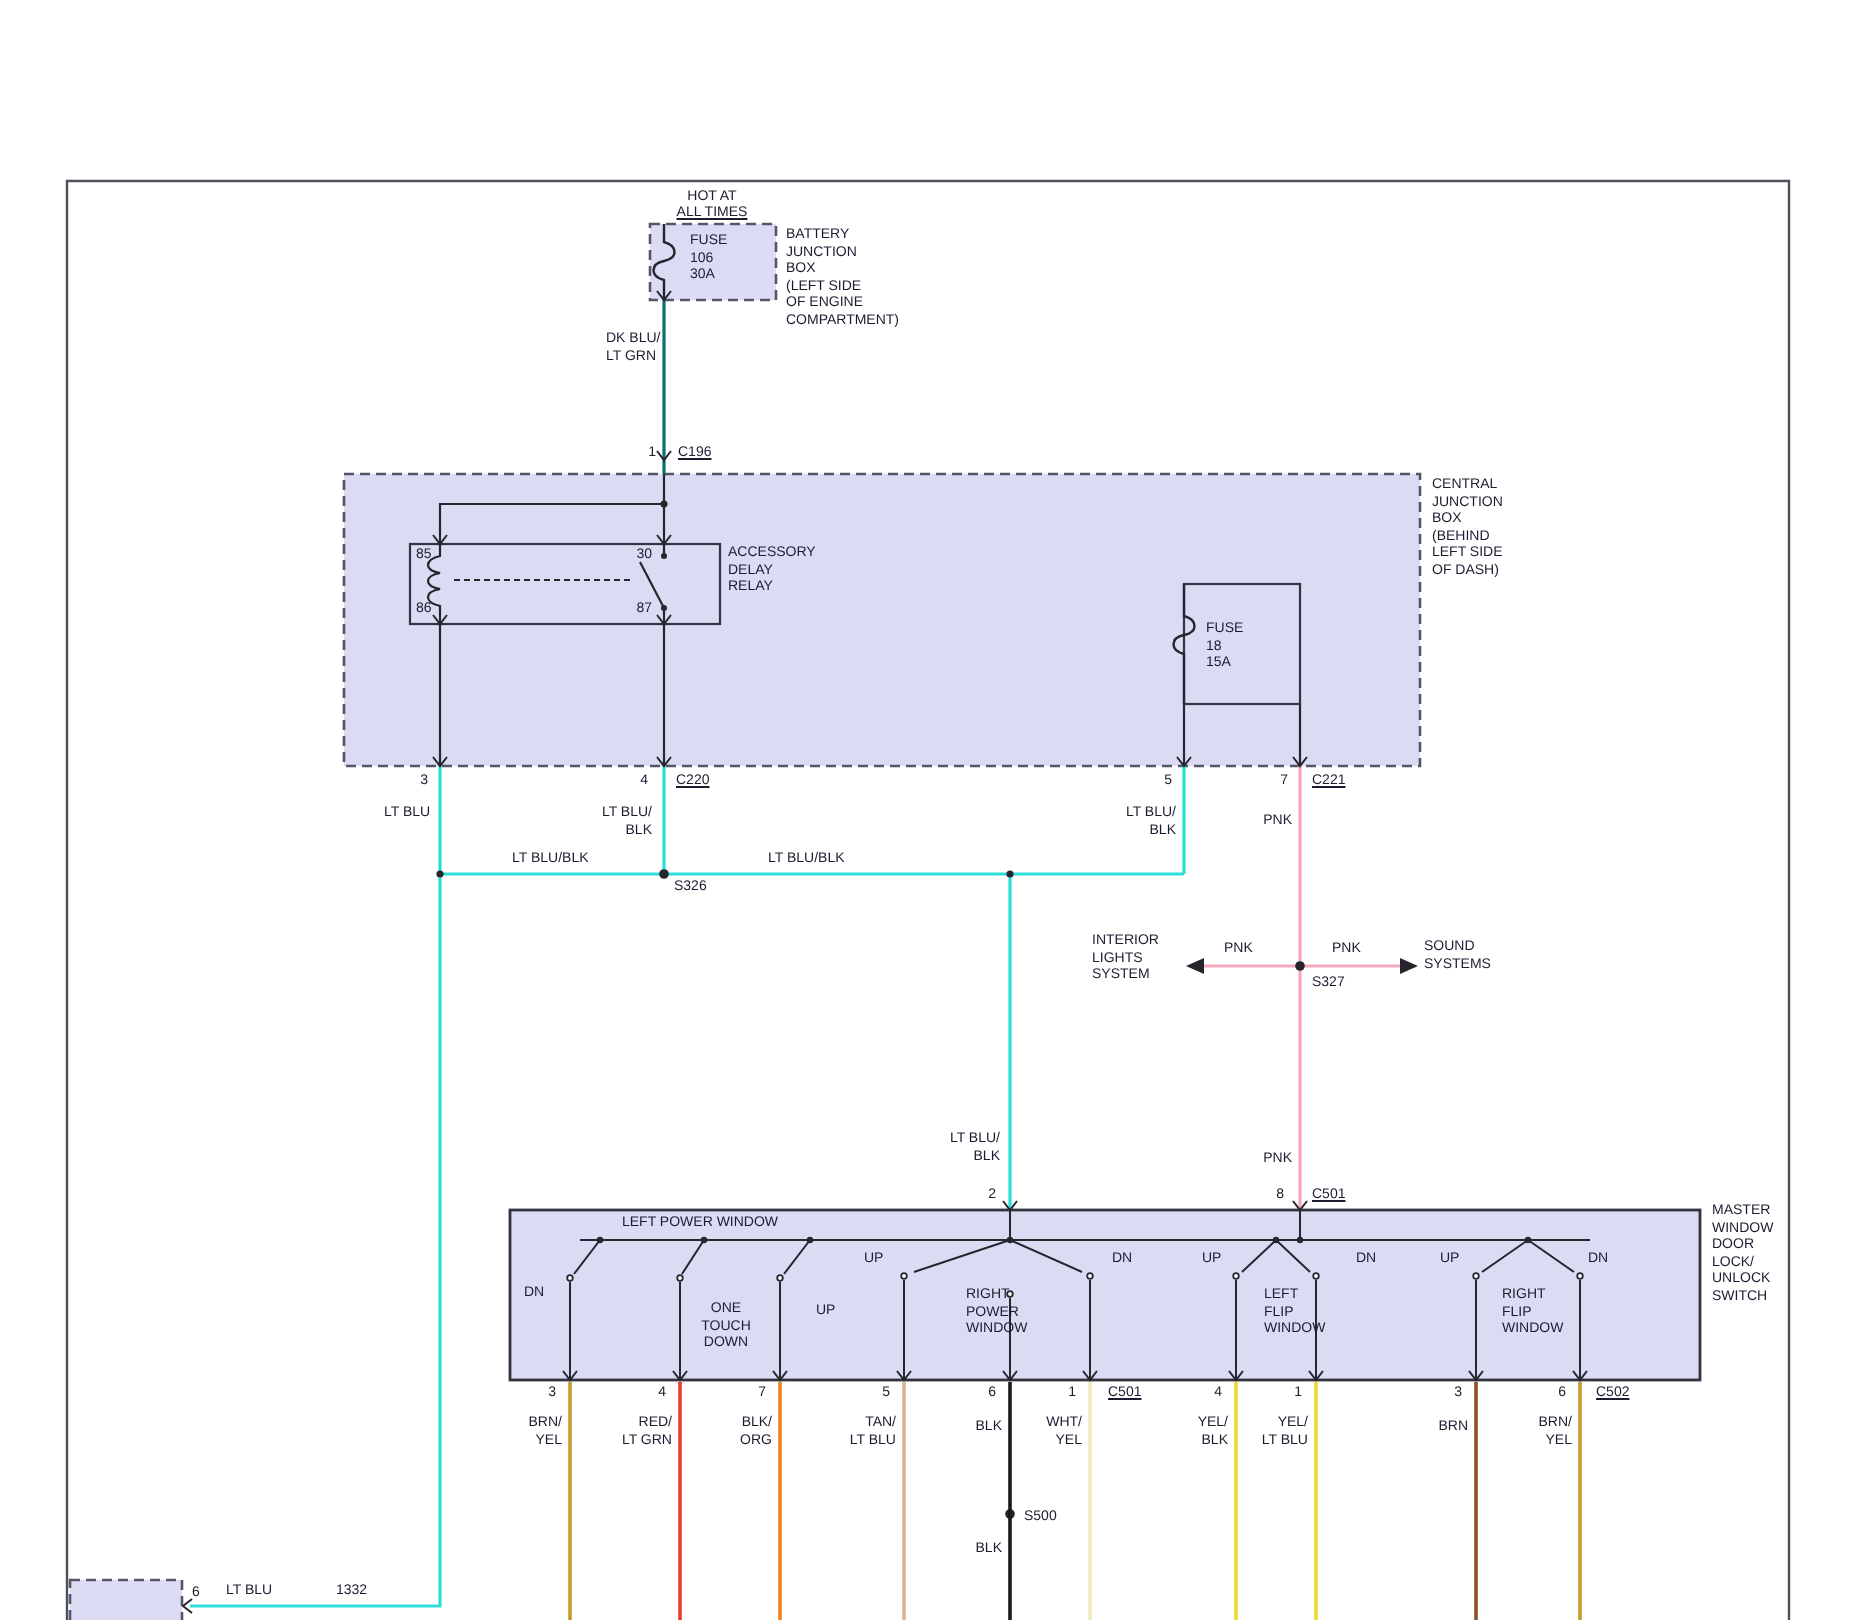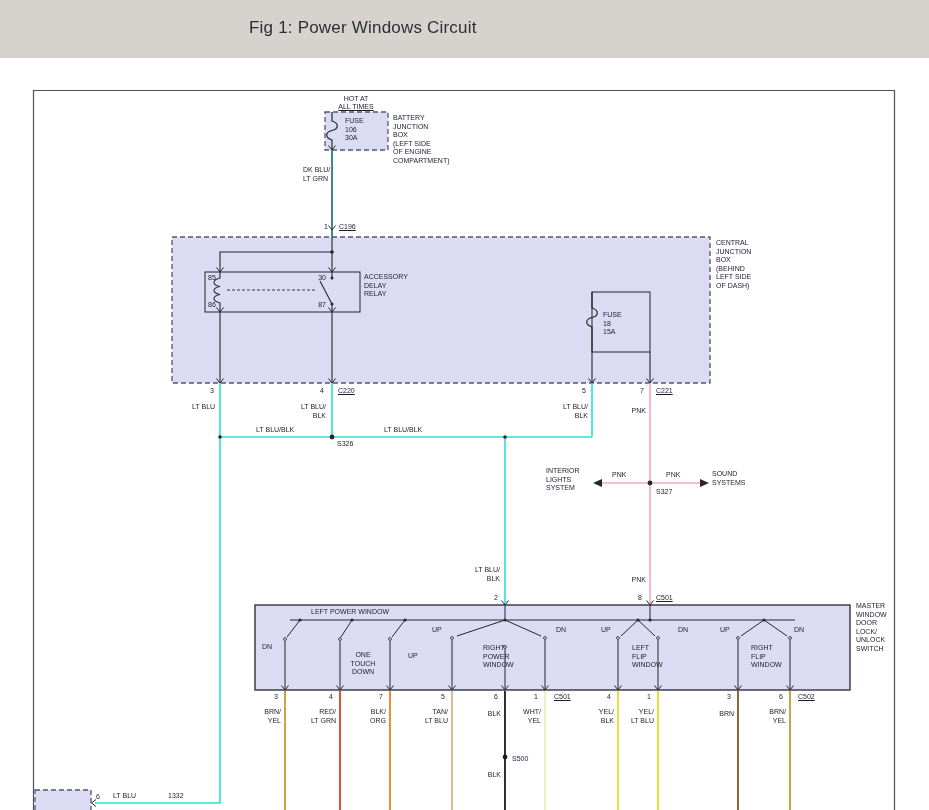--- a/index.html
+++ b/index.html
@@ -11,23 +11,20 @@
   .lbl{position:absolute;font-size:7px;line-height:8.6px;color:#1c1c30;white-space:pre-line;}
   .ra{text-align:right;}
   .ctr{text-align:center;}
   .und{text-decoration:underline;}
 </style>
 </head>
 <body>
 
 <div class="stage">
 
-  <div class="hdr" style="background: rgb(214, 210, 205);">
-    <div class="hdr-title">Fig 1: Power Windows Circuit</div>
-  </div>
 
   <svg class="gfx" width="929" height="810" viewBox="0 0 929 810">
 
     <path d="M33.5,810 V90.5 H894.5 V810" fill="none" stroke="#50505c" stroke-width="1.2"></path>
 
     <g stroke="#55556a" stroke-width="1.3" stroke-dasharray="5,3" fill="#DBDBF4">
       <rect x="325" y="112" width="63" height="38"></rect>
       <rect x="172" y="237" width="538" height="146"></rect>
       <rect x="35" y="790" width="56" height="26"></rect>
     </g>

